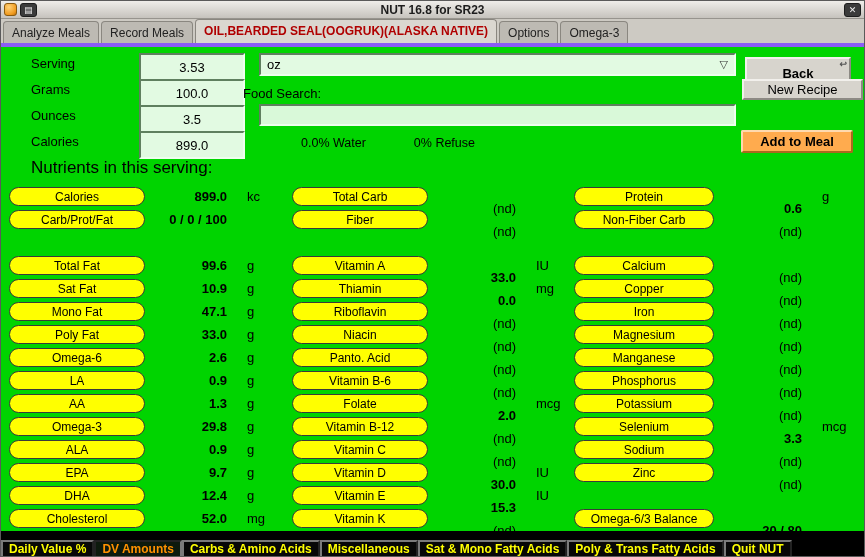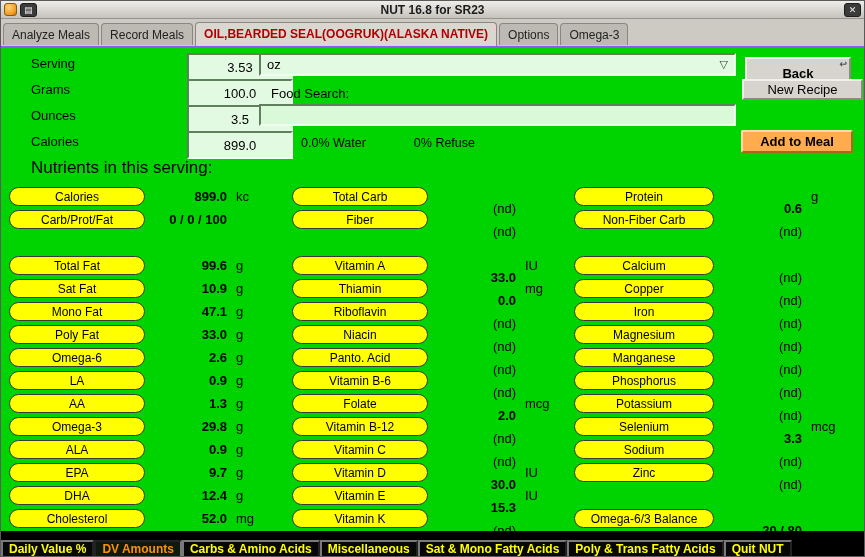--- a/index.html
+++ b/index.html
@@ -19,50 +19,50 @@
     background:radial-gradient(circle at 35% 30%,#ffd27a,#f09a1e 70%,#b06a10);
     border:1px solid #8a5a10;flex:0 0 auto;}
   .tb-btn{width:17px;height:14px;border-radius:3px;background:#3b3b3b;
     border:1px solid #1d1d1d;color:#eee;font-size:9px;line-height:12px;
     text-align:center;flex:0 0 auto;cursor:default;}
   .tb-btn.close{margin-left:auto;}
   .tb-title{position:absolute;left:0;right:0;text-align:center;
     font-size:12px;font-weight:bold;color:#1c1c1c;pointer-events:none;}
   
   .tabbar{
-    height:28px;background:#cdcac3;display:flex;align-items:center;
-    gap:2px;padding:3px 2px 0 2px;border-bottom:1px solid #8b5cf6;
+    height:28px;background:#cdcac3;display:flex;align-items:flex-end;
+    gap:2px;padding:3px 2px 0 2px;border-bottom:4px solid #8b5cf6;
   }
   .tab{
     background:#bdbab3;border:1px solid #8a8780;border-bottom:none;
     border-radius:4px 4px 0 0;padding:4px 8px 3px 8px;font-size:12px;
     color:#222;white-space:nowrap;cursor:default;
   }
   .tab.active{
     background:#dad7d0;color:var(--food-tab-red,#b00000);font-weight:bold;
     padding-bottom:5px;
   }
   
   .content{
     position:relative;height:484px;background:var(--background-green,#00d400);
   }
   .flabel{position:absolute;left:30px;font-size:13px;line-height:21px;height:21px;}
   .finput{
     position:absolute;left:138px;width:106px;height:21px;text-align:center;
     font-family:inherit;font-size:13px;background:#e2fae2;
     border:2px solid;border-color:#5f7f5f #eeffee #eeffee #5f7f5f;
-    padding:12px;color:#000;margin-left:48px;
+    padding:12px;color:#000;
   }
   .unit-select{
     position:absolute;left:258px;top:6px;width:477px;height:23px;
     background:#e2fae2;border:2px solid;border-color:#5f7f5f #eeffee #eeffee #5f7f5f;
     display:flex;align-items:center;font-size:13px;padding:0 6px;cursor:default;
   }
   .dd-arrow{margin-left:auto;font-size:11px;color:#333;}
-  .fs-label{left:270px;top:36px;}
+  .fs-label{left:242px;top:36px;}
   .search-input{
     position:absolute;left:258px;top:57px;width:477px;height:22px;
     background:#d9f9d9;border:2px solid;border-color:#5f7f5f #eeffee #eeffee #5f7f5f;
     font-family:inherit;font-size:13px;padding:0 5px;color:#000;
   }
   .water-refuse{position:absolute;left:300px;top:89px;display:flex;gap:48px;
     font-size:12.5px;}
   .btn{
     position:absolute;font-family:inherit;font-size:13px;color:#000;
     background:#d7d4cd;border:2px solid;
@@ -88,21 +88,21 @@
     width:136px;height:19px;background:var(--pill-yellow,#ffff00);
     border:1px solid #3a3a3a;border-radius:10px;display:flex;align-items:center;
     justify-content:center;font-size:12px;color:#000;flex:0 0 auto;cursor:default;
     white-space:nowrap;overflow:hidden;
   }
   .col3 .pill{width:140px;}
   .nval{width:82px;text-align:right;font-weight:bold;font-size:13px;flex:0 0 auto;
     white-space:nowrap;}
   .col2 .nval,.col3 .nval{width:88px;margin-top:24px;}
   .nval.nd{font-weight:normal;}
-  .nunit{margin-left:9px;font-size:13px;text-align:left;white-space:nowrap;}
+  .nunit{margin-left:20px;font-size:13px;text-align:left;white-space:nowrap;}
   
   .bottombar{
     height:27px;background:var(--bottom-bar,#000000);display:flex;align-items:flex-end;
   }
   .btab{
     background:#070707;color:#ffff00;font-size:12px;font-weight:bold;
     border:2px solid;border-color:#7a7a7a #222 #222 #7a7a7a;
     display:flex;align-items:center;padding:0 6px;white-space:nowrap;cursor:default;
   }
   .btab.active{

